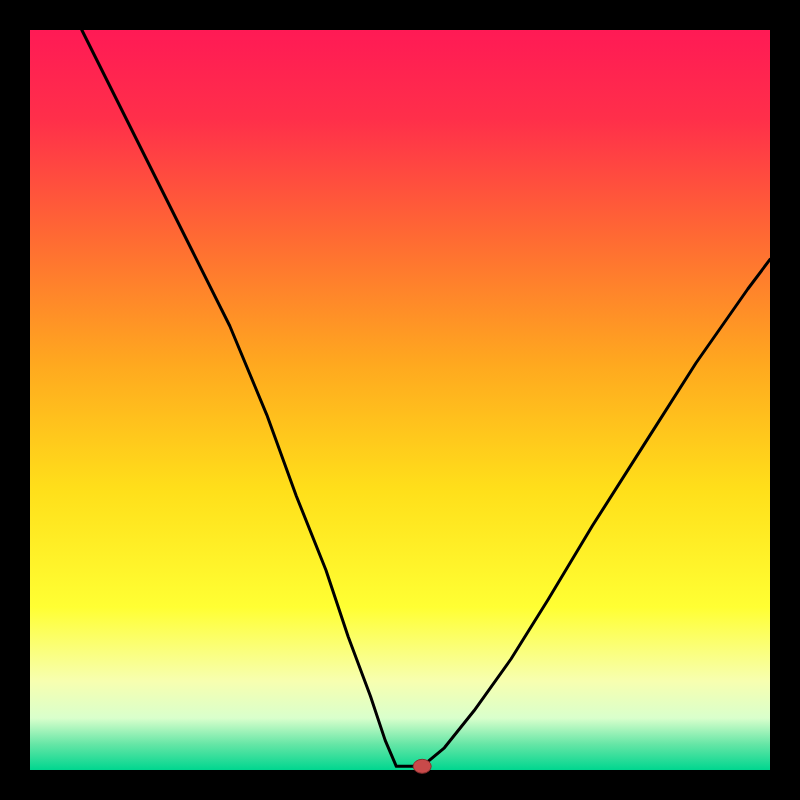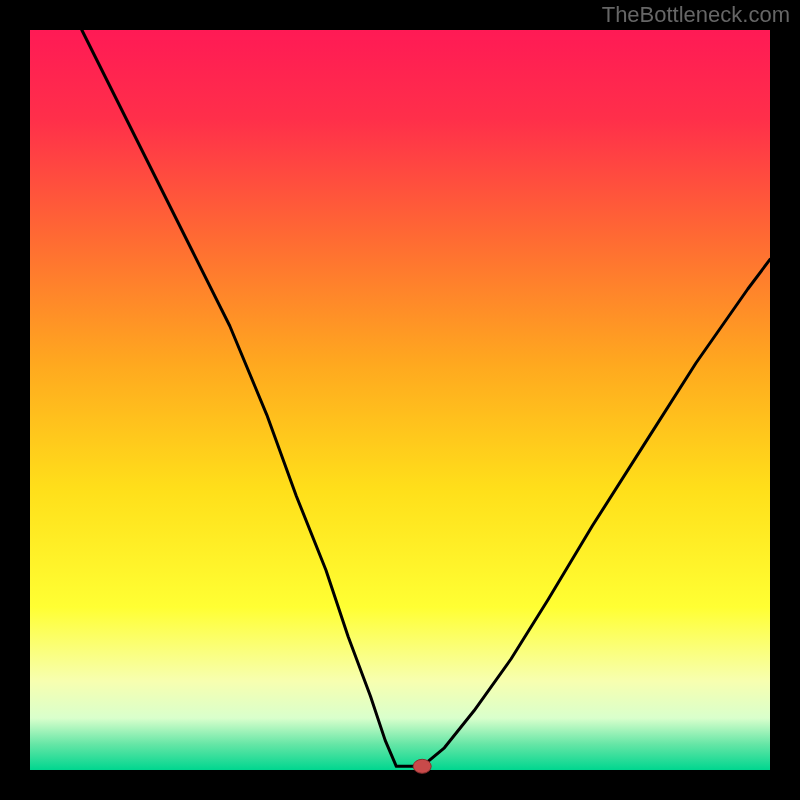--- a/index.html
+++ b/index.html
@@ -24,21 +24,20 @@
     font-size: 22px;
     z-index: 10;
     font-weight: 500;
   }
   svg { display: block; }
 </style>
 </head>
 <body>
 
 <div class="chart-wrap">
-  <div class="watermark">TheBottleneck.com</div>
   <svg id="chart-svg" width="800" height="800" viewBox="0 0 800 800">
     <defs>
       <linearGradient id="bg-grad" x1="0" y1="0" x2="0" y2="1">
           <stop offset="0%" stop-color="#ff1a55"></stop>
           <stop offset="12%" stop-color="#ff2f4a"></stop>
           <stop offset="28.000000000000004%" stop-color="#ff6a33"></stop>
           <stop offset="45%" stop-color="#ffa81f"></stop>
           <stop offset="62%" stop-color="#ffdf1a"></stop>
           <stop offset="78%" stop-color="#ffff33"></stop>
           <stop offset="88%" stop-color="#f7ffb0"></stop>

